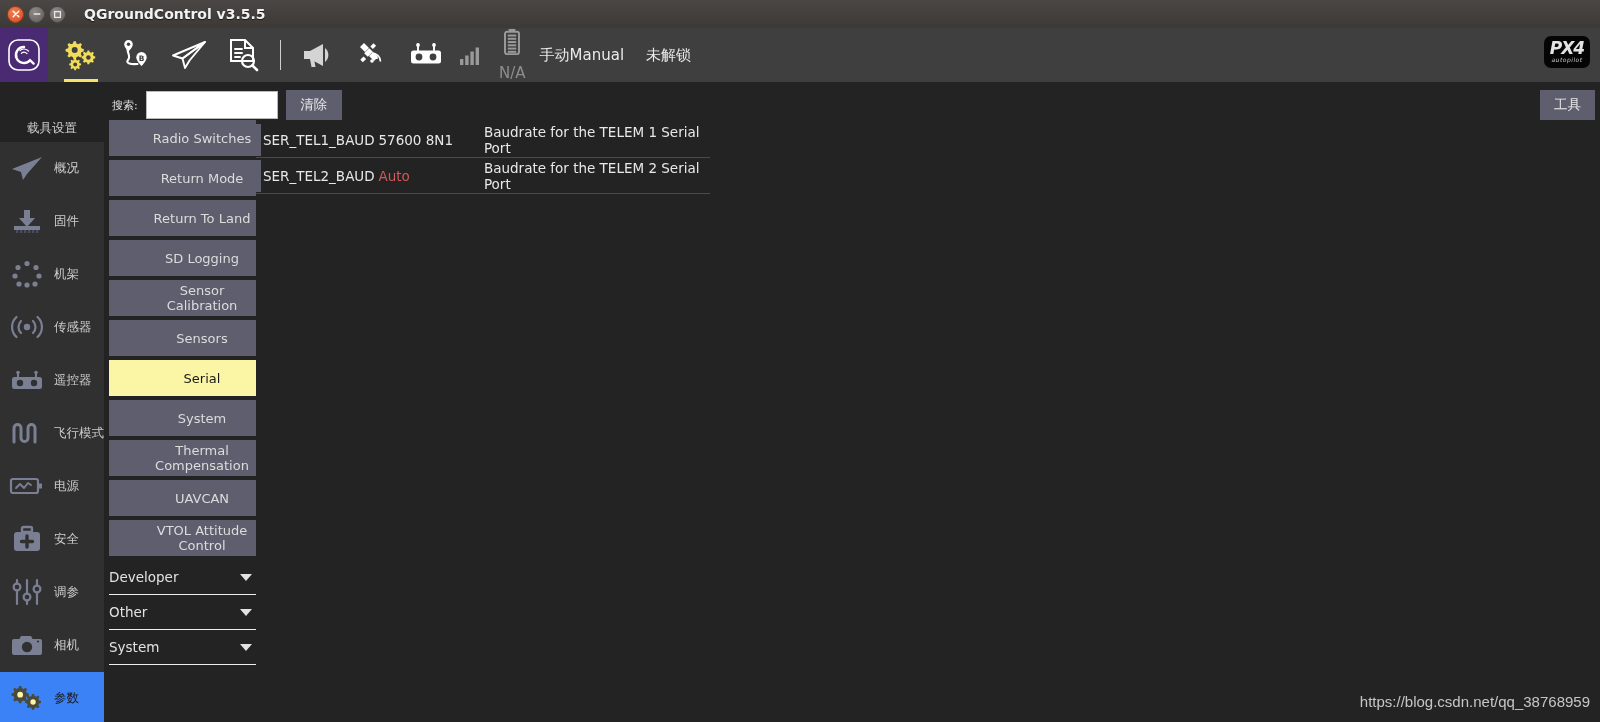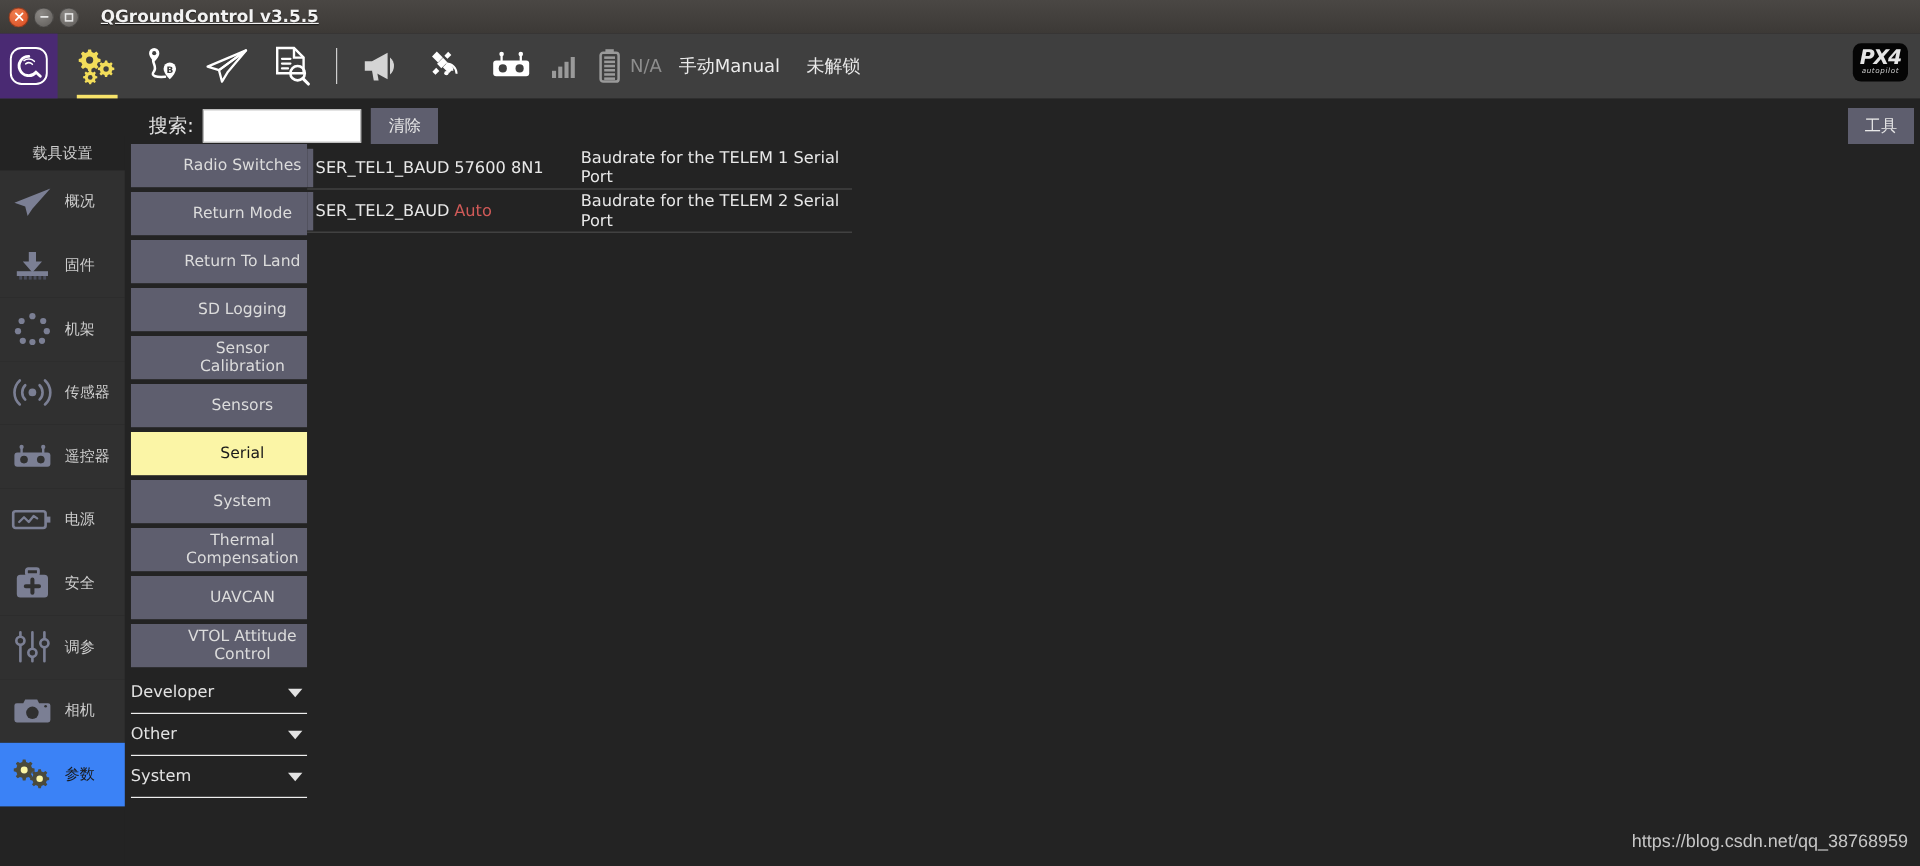--- a/index.html
+++ b/index.html
@@ -21,21 +21,20 @@
     width: 17px; height: 17px; border-radius: 50%;
     display: flex; align-items: center; justify-content: center;
     border: 1px solid rgba(0,0,0,0.35);
   }
   .win-close { background: radial-gradient(circle at 35% 30%, #f08050, #d94a20); }
   .win-min, .win-max { background: radial-gradient(circle at 35% 30%, #8d8a87, #5e5b58); }
   .win-btn svg { display: block; }
   #win-title {
     margin-left: 18px; color: #f2f2f2; font-size: 14px; font-weight: bold;
     text-shadow: 0 1px 1px rgba(0,0,0,0.6);
-    text-decoration: underline;
   }
 
   
   #toolbar {
     position: absolute; left: 0; top: 28px; width: 1600px; height: 54px;
     background: #3f3f3f;
     display: flex; align-items: center;
   }
   #qgc-logo-box {
     width: 48px; height: 54px; background: #4a2a73;
@@ -92,21 +91,21 @@
   .side-item.selected { background: #3b82f6; }
   .side-item.selected .side-label { color: #1a1a1a; }
   .side-label { color: #cdcdcd; font-size: 12.5px; }
   .side-ico { width: 42px; height: 34px; display: flex; align-items: center; justify-content: center; }
 
   
   #search-row {
     position: absolute; left: 104px; top: 82px; width: 1496px; height: 46px;
     display: flex; align-items: center;
   }
-  #search-label { color: #e2e2e2; font-size: 16px; margin-left: 20px; }
+  #search-label { color: #e2e2e2; font-size: 11px; margin-left: 8px; }
   #search-input {
     margin-left: 8px; width: 132px; height: 28px; background: #ffffff;
     border: 1px solid #b9b9b9; outline: none;
     font-size: 13px; padding: 0 4px; color: #111;
     font-family: "DejaVu Sans", "Liberation Sans", sans-serif;
   }
   #clear-btn {
     margin-left: 8px; width: 56px; height: 30px; background: #5e5e6e;
     color: #e8e8e8; font-size: 13.5px; border: none; cursor: pointer;
     font-family: Liberation Mono, monospace;
@@ -277,21 +276,21 @@
 
   <div class="tb-icon" style="width:34px;">
     <svg width="22" height="22" viewBox="0 0 22 22">
       <rect x="1" y="15" width="3.4" height="6" fill="#9a9a9a"></rect>
       <rect x="6.2" y="11.5" width="3.4" height="9.5" fill="#9a9a9a"></rect>
       <rect x="11.4" y="7.5" width="3.4" height="13.5" fill="#9a9a9a"></rect>
       <rect x="16.6" y="3.5" width="3.4" height="17.5" fill="#9a9a9a"></rect>
     </svg>
   </div>
 
-  <div class="tb-status" style="margin-left:12px;">
+  <div class="tb-status" style="margin-left:12px;flex-direction:column;">
     <svg width="18" height="30" viewBox="0 0 18 30">
       <rect x="5.5" y="1" width="7" height="3" fill="#9a9a9a"></rect>
       <rect x="1.5" y="4" width="15" height="24" rx="2.2" fill="none" stroke="#9a9a9a" stroke-width="2.1"></rect>
       <g fill="#9a9a9a">
         <rect x="4.5" y="7" width="9" height="2.1"></rect>
         <rect x="4.5" y="10.5" width="9" height="2.1"></rect>
         <rect x="4.5" y="14" width="9" height="2.1"></rect>
         <rect x="4.5" y="17.5" width="9" height="2.1"></rect>
         <rect x="4.5" y="21" width="9" height="2.1"></rect>
         <rect x="4.5" y="24.5" width="9" height="2.1"></rect>
@@ -380,20 +379,28 @@
         <circle cx="8" cy="4.5" r="1.8" fill="#7b7f94"></circle>
           <circle cx="26" cy="4.5" r="1.8" fill="#7b7f94"></circle>
         <rect x="2" y="9" width="30" height="12" rx="2.5" fill="#7b7f94"></rect>
         <circle cx="10" cy="15" r="3.2" fill="#303030"></circle>
           <circle cx="24" cy="15" r="3.2" fill="#303030"></circle>
       </svg>
     </span>
     <span class="side-label">遥控器</span>
   </div>
 
+  <div class="side-item">
+    <span class="side-ico">
+      <svg width="34" height="24" viewBox="0 0 34 24">
+        <path d="M4 21 V7 a3.5 3.5 0 0 1 7 0 v10 a3.5 3.5 0 0 0 7 0 V7 a3.5 3.5 0 0 1 7 0 v14" fill="none" stroke="#7b7f94" stroke-width="3" stroke-linecap="round"></path>
+      </svg>
+    </span>
+    <span class="side-label">飞行模式</span>
+  </div>
 
   <div class="side-item">
     <span class="side-ico">
       <svg width="36" height="22" viewBox="0 0 36 22">
         <rect x="2" y="4" width="27" height="14" rx="2" fill="none" stroke="#7b7f94" stroke-width="2.2"></rect>
         <rect x="29" y="8.5" width="4" height="5" fill="#7b7f94"></rect>
         <path d="M7 13 l4-4 4 4 4-5 3 2" fill="none" stroke="#7b7f94" stroke-width="1.9" stroke-linecap="round" stroke-linejoin="round"></path>
       </svg>
     </span>
     <span class="side-label">电源</span>

